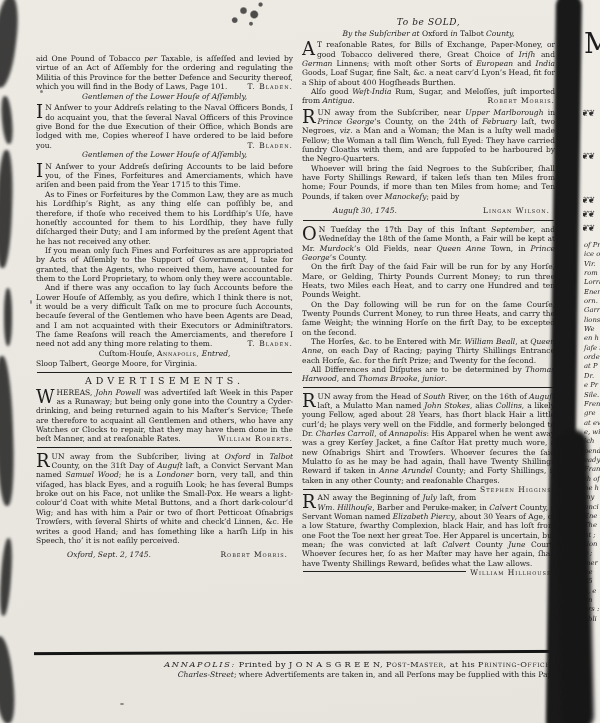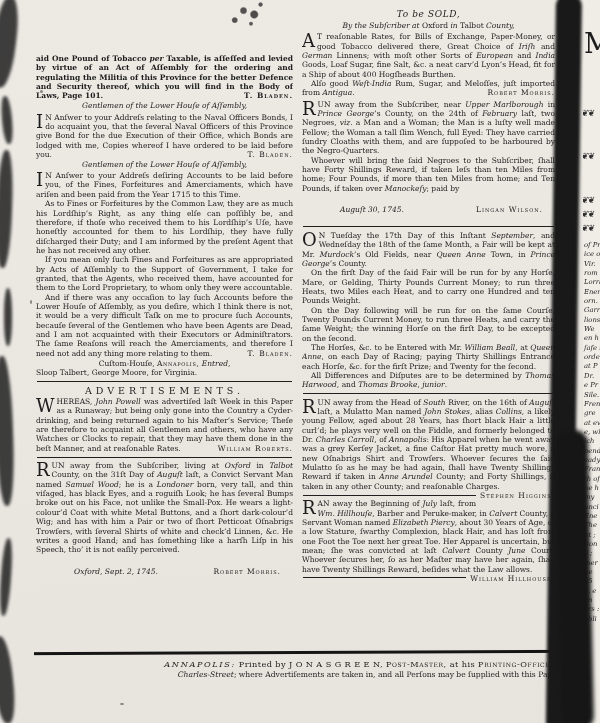--- a/index.html
+++ b/index.html
@@ -3,32 +3,32 @@
 <meta charset="utf-8">
 <title>Scanned newspaper page</title>
 <style>
   html,body{margin:0;padding:0;background:#777;}
   #page{position:relative;width:600px;height:723px;overflow:hidden;
         background:linear-gradient(175deg,#edeae4 0%,#eae7e1 55%,#e7e4de 100%);
         font-family:"DejaVu Serif",serif;color:#1d1d1d;}
   
   .col{position:absolute;font-size:7.5px;line-height:9.35px;text-align:justify;overflow:hidden;}
   #left-col{left:36px;top:54px;width:257px;height:594px;}
-  #right-col{left:302px;top:9px;width:253px;height:626px;}
+  #right-col{left:302px;top:17px;width:253px;height:626px;}
   .para{margin:0;text-indent:9px;}
-  .para.noind{text-indent:0;font-weight:bold;}
+  .para.noind{text-indent:0;}
   .para.hascap{text-indent:0;margin-top:2px;}
   .dropcap{float:left;font-size:18px;line-height:15px;padding:1px 2px 0 0;}
   .sig{float:right;font-variant:small-caps;letter-spacing:1px;padding-left:4px;}
   .center-line{margin:0.5px 0;text-align:center;text-indent:0;}
   .center-line.big{font-size:9px;letter-spacing:0.6px;margin:1px 0 1.5px;}
   .text-line{margin:0;text-align:left;text-indent:0;}
   .adv-head{margin:3px 0 1.5px;text-align:center;text-indent:0;font-size:9.5px;letter-spacing:4px;}
   .rule{border:none;border-top:1.7px solid #1f1f1f;margin:3.5px 1px;}
-  .sigline{display:flex;justify-content:space-between;margin:12px;text-indent:0;}
+  .sigline{display:flex;justify-content:space-between;margin:5px;text-indent:0;}
   .sigline .l{padding-left:26px;font-style:italic;}
   .sigline .r{font-variant:small-caps;letter-spacing:1px;}
   .sc{font-variant:small-caps;letter-spacing:0.6px;}
   
   #bottom-rule{position:absolute;left:34px;top:651px;width:529px;height:3px;background:#151515;
                transform:rotate(-0.25deg);filter:blur(0.4px);}
   #imprint{position:absolute;left:84px;top:659px;width:478px;text-align:right;}
   #imprint .l1{font-size:8.2px;line-height:11px;letter-spacing:0.4px;}
   #imprint .l1 i{letter-spacing:1.6px;}
   #imprint .l2{font-size:7.6px;line-height:10px;}

